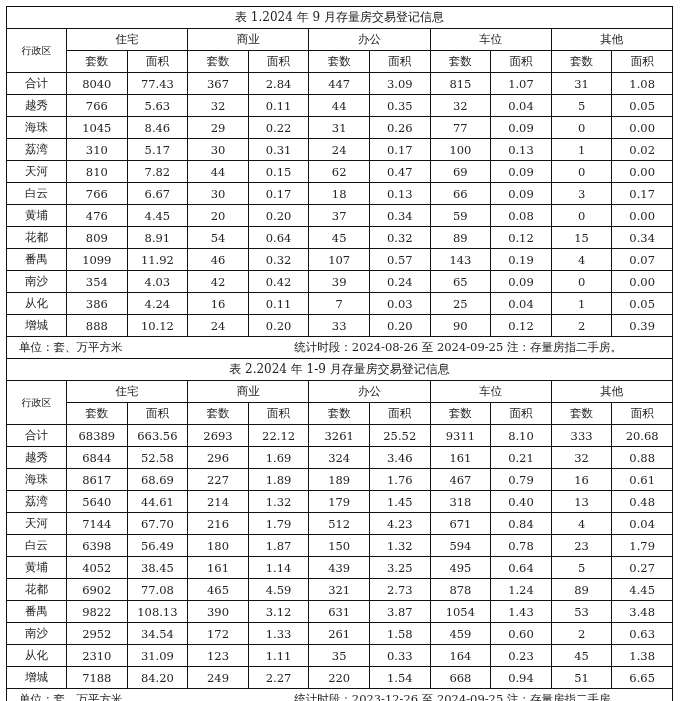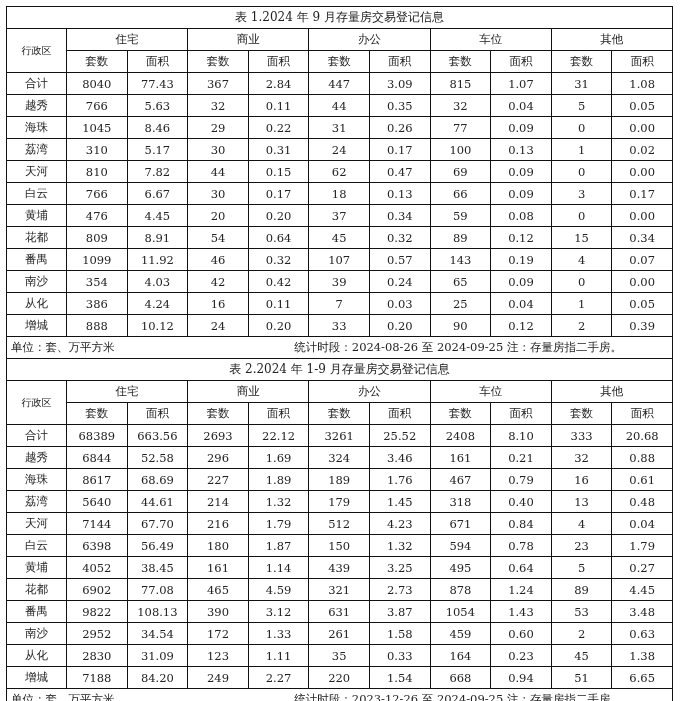--- a/index.html
+++ b/index.html
@@ -2,21 +2,21 @@
 <html><head>
 <meta charset="utf-8">
 <style>
   html, body { margin: 0; padding: 0; background: #ffffff; }
   body { width: 680px; height: 701px; position: relative; font-family: "DejaVu Serif", "Liberation Serif", serif; color: #222; }
   .wrap { position: absolute; left: 6px; top: 6px; width: 667px; }
   table { border-collapse: collapse; width: 666px; table-layout: fixed; font-size: 11.5px; }
   td, th { border: 1px solid #111; text-align: center; height: 21px; padding: 0; font-weight: normal; white-space: nowrap; overflow: hidden; }
   th { height: 21px; }
   .title-cell { text-align: center; font-size: 12px; height: 21px; }
-  .foot-left { text-align: left; padding-left: 4px; border-right: none; margin-left: 30px; }
+  .foot-left { text-align: left; padding-left: 12px; border-right: none; margin-left: 30px; }
   .foot-right { padding-right: 4px; border-left: none; }
   .region-head { font-size: 10px; }
   .col-region { width: 60px; }
   .col { width: 60.6px; }
 </style>
 </head>
 <body>
 
 <div class="wrap">
   <table>
@@ -258,21 +258,21 @@
           <th>面积</th>
         </tr>
         <tr>
           <td>合计</td>
           <td>68389</td>
           <td>663.56</td>
           <td>2693</td>
           <td>22.12</td>
           <td>3261</td>
           <td>25.52</td>
-          <td>2408</td>
+          <td>9311</td>
           <td>8.10</td>
           <td>333</td>
           <td>20.68</td>
         </tr>
         <tr>
           <td>越秀</td>
           <td>6844</td>
           <td>52.58</td>
           <td>296</td>
           <td>1.69</td>
@@ -382,21 +382,21 @@
           <td>1.33</td>
           <td>261</td>
           <td>1.58</td>
           <td>459</td>
           <td>0.60</td>
           <td>2</td>
           <td>0.63</td>
         </tr>
         <tr>
           <td>从化</td>
-          <td>2830</td>
+          <td>2310</td>
           <td>31.09</td>
           <td>123</td>
           <td>1.11</td>
           <td>35</td>
           <td>0.33</td>
           <td>164</td>
           <td>0.23</td>
           <td>45</td>
           <td>1.38</td>
         </tr>

